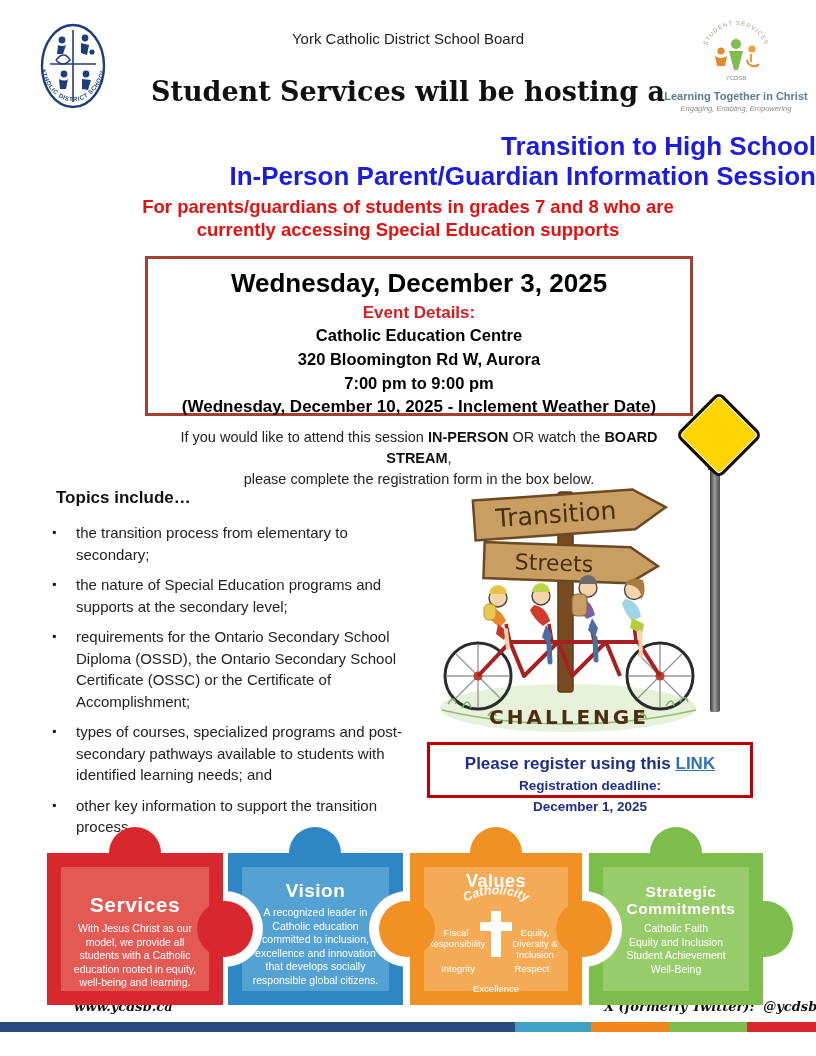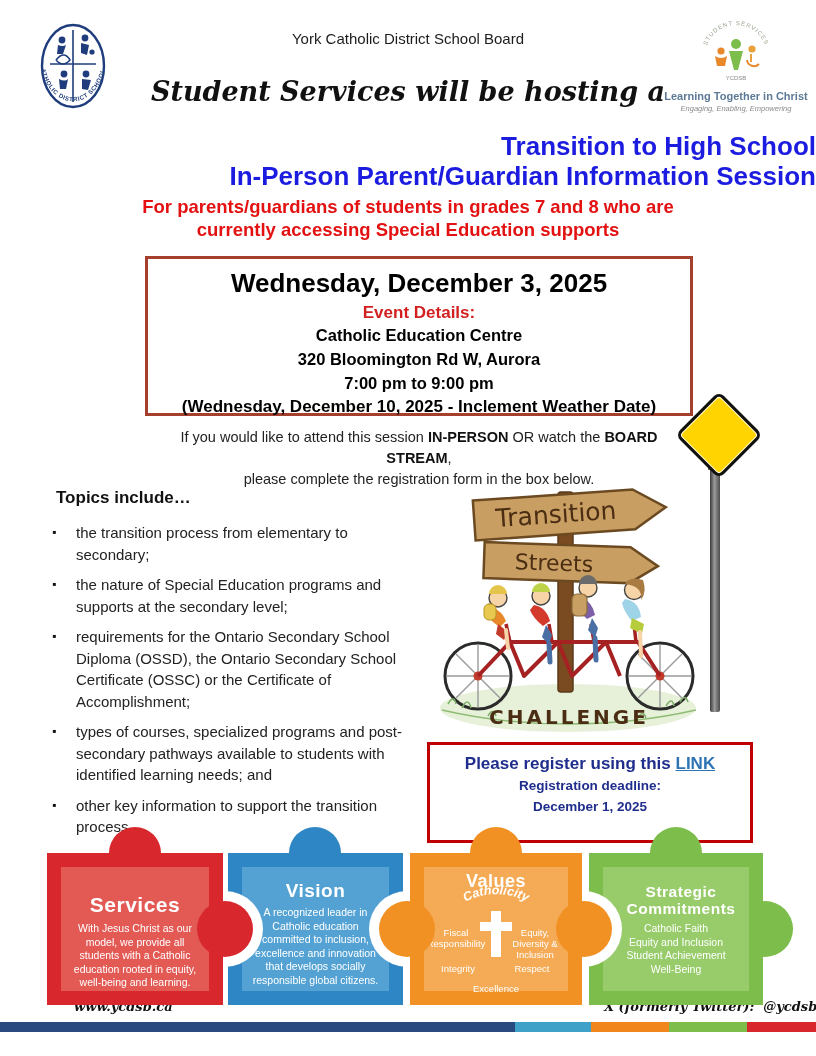--- a/index.html
+++ b/index.html
@@ -3,21 +3,21 @@
 <meta charset="utf-8">
 <style>
   html,body{margin:0;padding:0;background:#fff;}
   .page{position:relative;width:816px;height:1056px;background:#fff;overflow:hidden;
         font-family:"Liberation Sans",sans-serif;color:#1a1a1a;}
 
   
   .board-name{position:absolute;top:30px;left:0;width:816px;text-align:center;
               font-size:15px;color:#1c1c1c;}
   .script-line{position:absolute;top:76px;left:0;width:816px;text-align:center;
-               font-family:"DejaVu Serif","Liberation Serif",serif;font-style:italic;font-weight:bold;
+               font-family:"DejaVu Serif","Liberation Serif",serif;font-weight:bold;
                font-size:27px;color:#111;}
   .logo-left{position:absolute;top:16px;left:28px;width:90px;height:102px;}
   .logo-right{position:absolute;top:20px;left:664px;width:144px;text-align:center;}
   .logo-right .motto{font-size:11px;font-weight:bold;color:#5C7A96;margin-top:2px;}
   .logo-right .tagline{font-size:7.5px;font-style:italic;color:#8a8a8a;margin-top:2px;}
 
   
   .main-title{position:absolute;top:131px;left:0;width:816px;text-align:right;
               font-size:26px;font-weight:bold;color:#1C1CE0;line-height:30px;}
   .sub-title{position:absolute;top:195px;left:0;width:816px;text-align:center;
@@ -47,21 +47,21 @@
   .topics{position:absolute;top:488px;left:48px;width:372px;}
   .topics-heading{font-size:17px;font-weight:bold;color:#111;margin-left:8px;}
   .topics ul{margin:14px 0 0 0;padding:0;list-style:none;}
   .topics li{position:relative;padding-left:28px;font-size:15px;color:#222;line-height:21.5px;margin-bottom:9px;}
   .topics li::before{content:"▪";position:absolute;left:4px;top:0;font-size:12px;color:#111;}
 
   
   .illustration{position:absolute;top:466px;left:428px;width:282px;height:276px;}
 
   
-  .reg-box{position:absolute;top:742px;left:427px;width:326px;height:101px;border:3px solid #C00000;
+  .reg-box{position:absolute;top:742px;left:427px;width:326px;height:56px;border:3px solid #C00000;
            background:#fff;text-align:center;box-sizing:border-box;}
   .reg-line1{font-size:17px;font-weight:bold;color:#1F2E8C;margin-top:9px;}
   .reg-line1 a{color:#2E74B5;text-decoration:underline;}
   .reg-line2{font-size:13.5px;font-weight:bold;color:#1F2E8C;line-height:18px;margin-top:3px;}
 
   
   .puzzle-row{position:absolute;top:827px;left:0;width:816px;height:182px;}
   .pp{position:absolute;top:26px;height:152px;}
   .pp-red{left:47px;width:176px;background:#D9272E;z-index:3;}
   .pp-blue{left:228px;width:175px;background:#2E86C4;z-index:1;}

